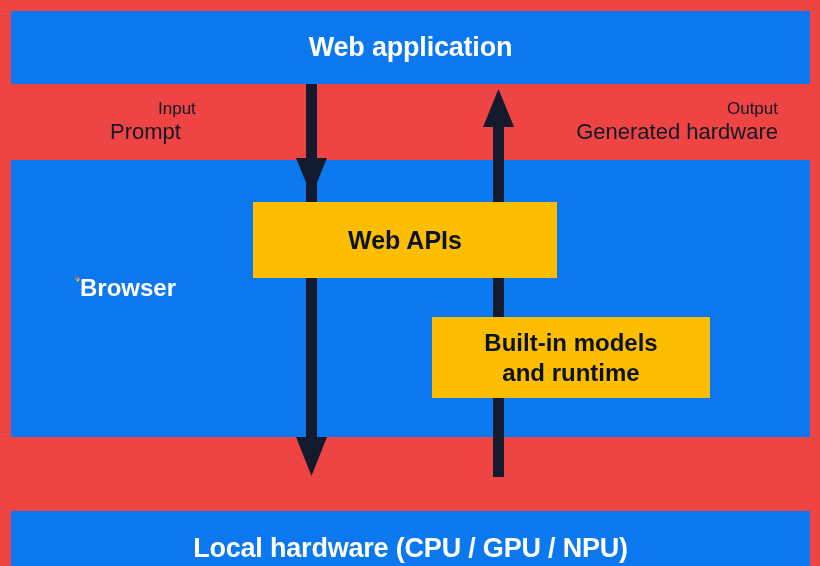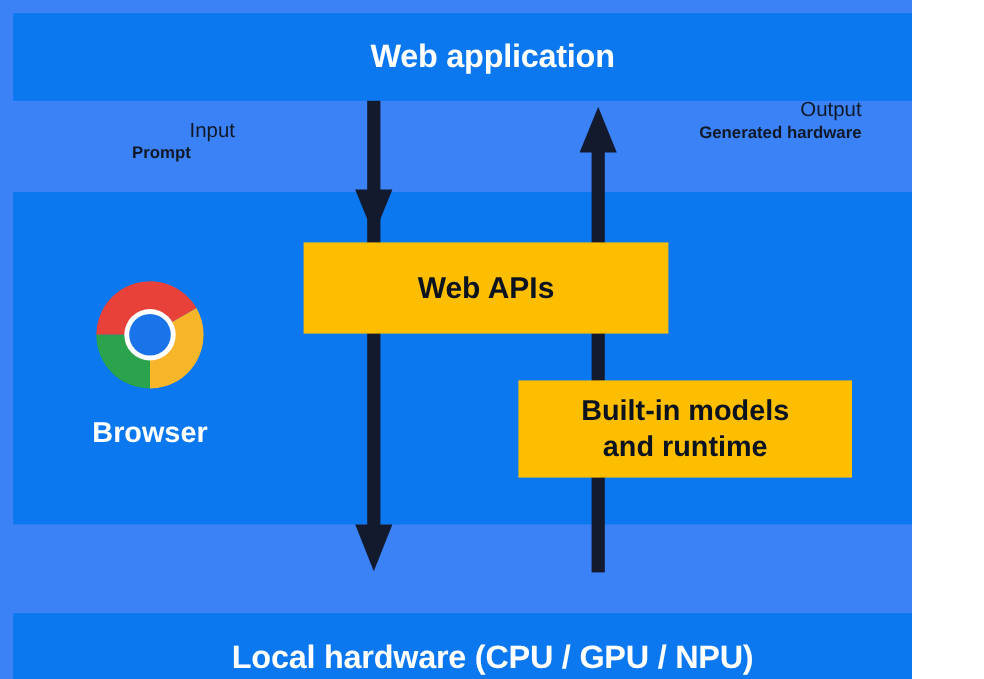--- a/index.html
+++ b/index.html
@@ -7,23 +7,23 @@
 
   html, body {
     width: 820px;
     height: 566px;
     background: #ffffff;
     font-family: "Liberation Sans", sans-serif;
   }
 
   #diagram {
     position: relative;
-    width: 760px;
+    width: 820px;
     height: 566px;
-    background: #3b82f6;
+    background: #ef4444;
     overflow: hidden;
   }
 
   
   .band {
     position: absolute;
     background: #0B78F0;
     display: flex;
     align-items: center;
     justify-content: center;
@@ -77,34 +77,34 @@
   }
 
   .annotation .ann-kind {
     font-size: 17px;
     font-weight: normal;
     display: block;
     margin-left: 48px;
   }
 
   .annotation .ann-value {
-    font-size: 14px;
-    font-weight: bold;
+    font-size: 22px;
+    font-weight: normal;
     display: block;
   }
 
   .annotation-input {
     left: 110px;
     top: 99px;
     text-align: left;
   }
 
   .annotation-output {
     right: 42px;
-    top: 82px;
+    top: 99px;
     text-align: right;
   }
 
   
   .component-box {
     position: absolute;
     background: #FDBE00;
     display: flex;
     align-items: center;
     justify-content: center;
@@ -131,21 +131,21 @@
     padding: 0 10px;
   }
 
   
   .browser-badge {
     position: absolute;
     left: 74px;
     top: 228px;
     width: 102px;
     display: flex;
-    flex-direction: column;
+    flex-direction: row;
     align-items: center;
     text-align: right;
   }
 
   .browser-label {
     margin-top: 17px;
     color: #ffffff;
     font-size: 24px;
     font-weight: bold;
     white-space: nowrap;

